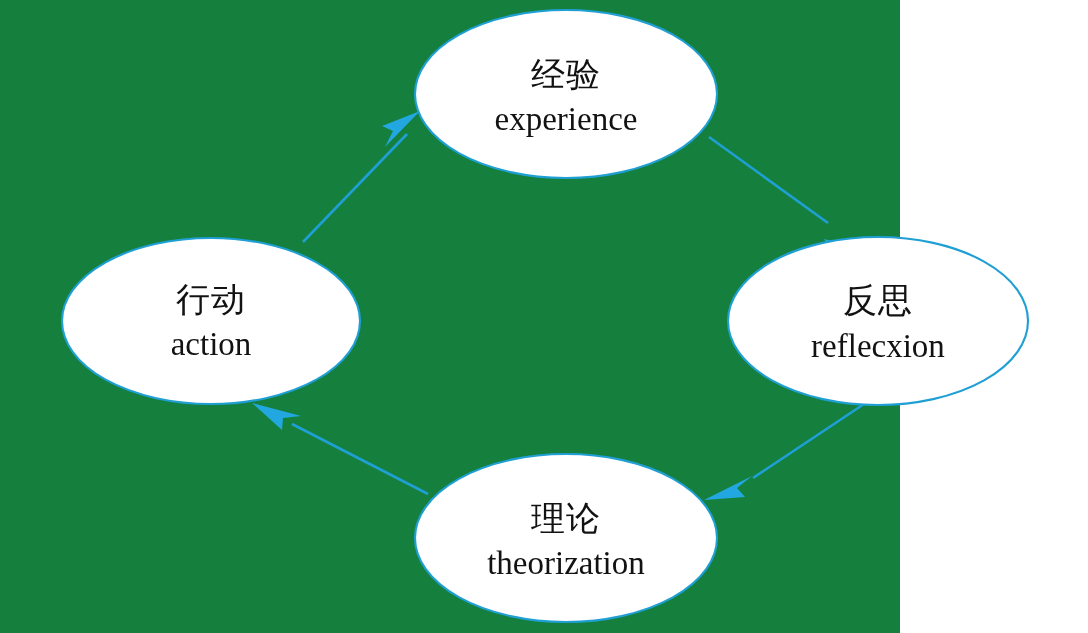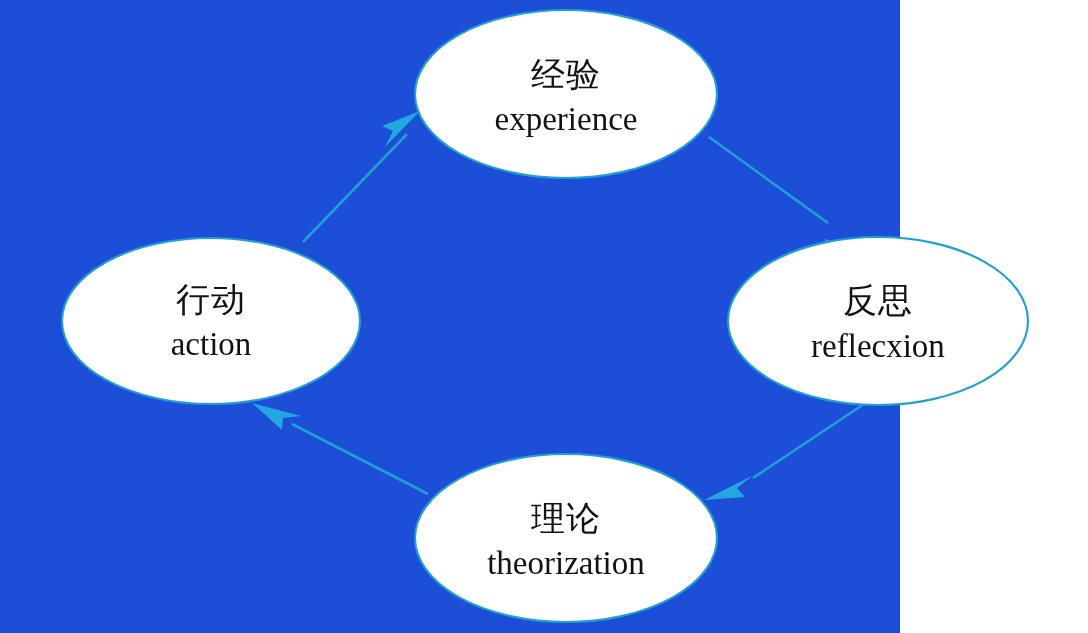--- a/index.html
+++ b/index.html
@@ -11,21 +11,21 @@
   body {
     width: 1088px;
     height: 633px;
     overflow: hidden;
     font-family: "Liberation Serif", "DejaVu Serif", serif;
   }
   #diagram-root {
     position: relative;
     width: 900px;
     height: 633px;
-    background: #1d4ed8;
+    background: #15803d;
   }
   #cycle-svg {
     position: absolute;
     top: 0;
     left: 0;
     width: 1088px;
     height: 633px;
     display: block;
   }
   .node-ellipse {

